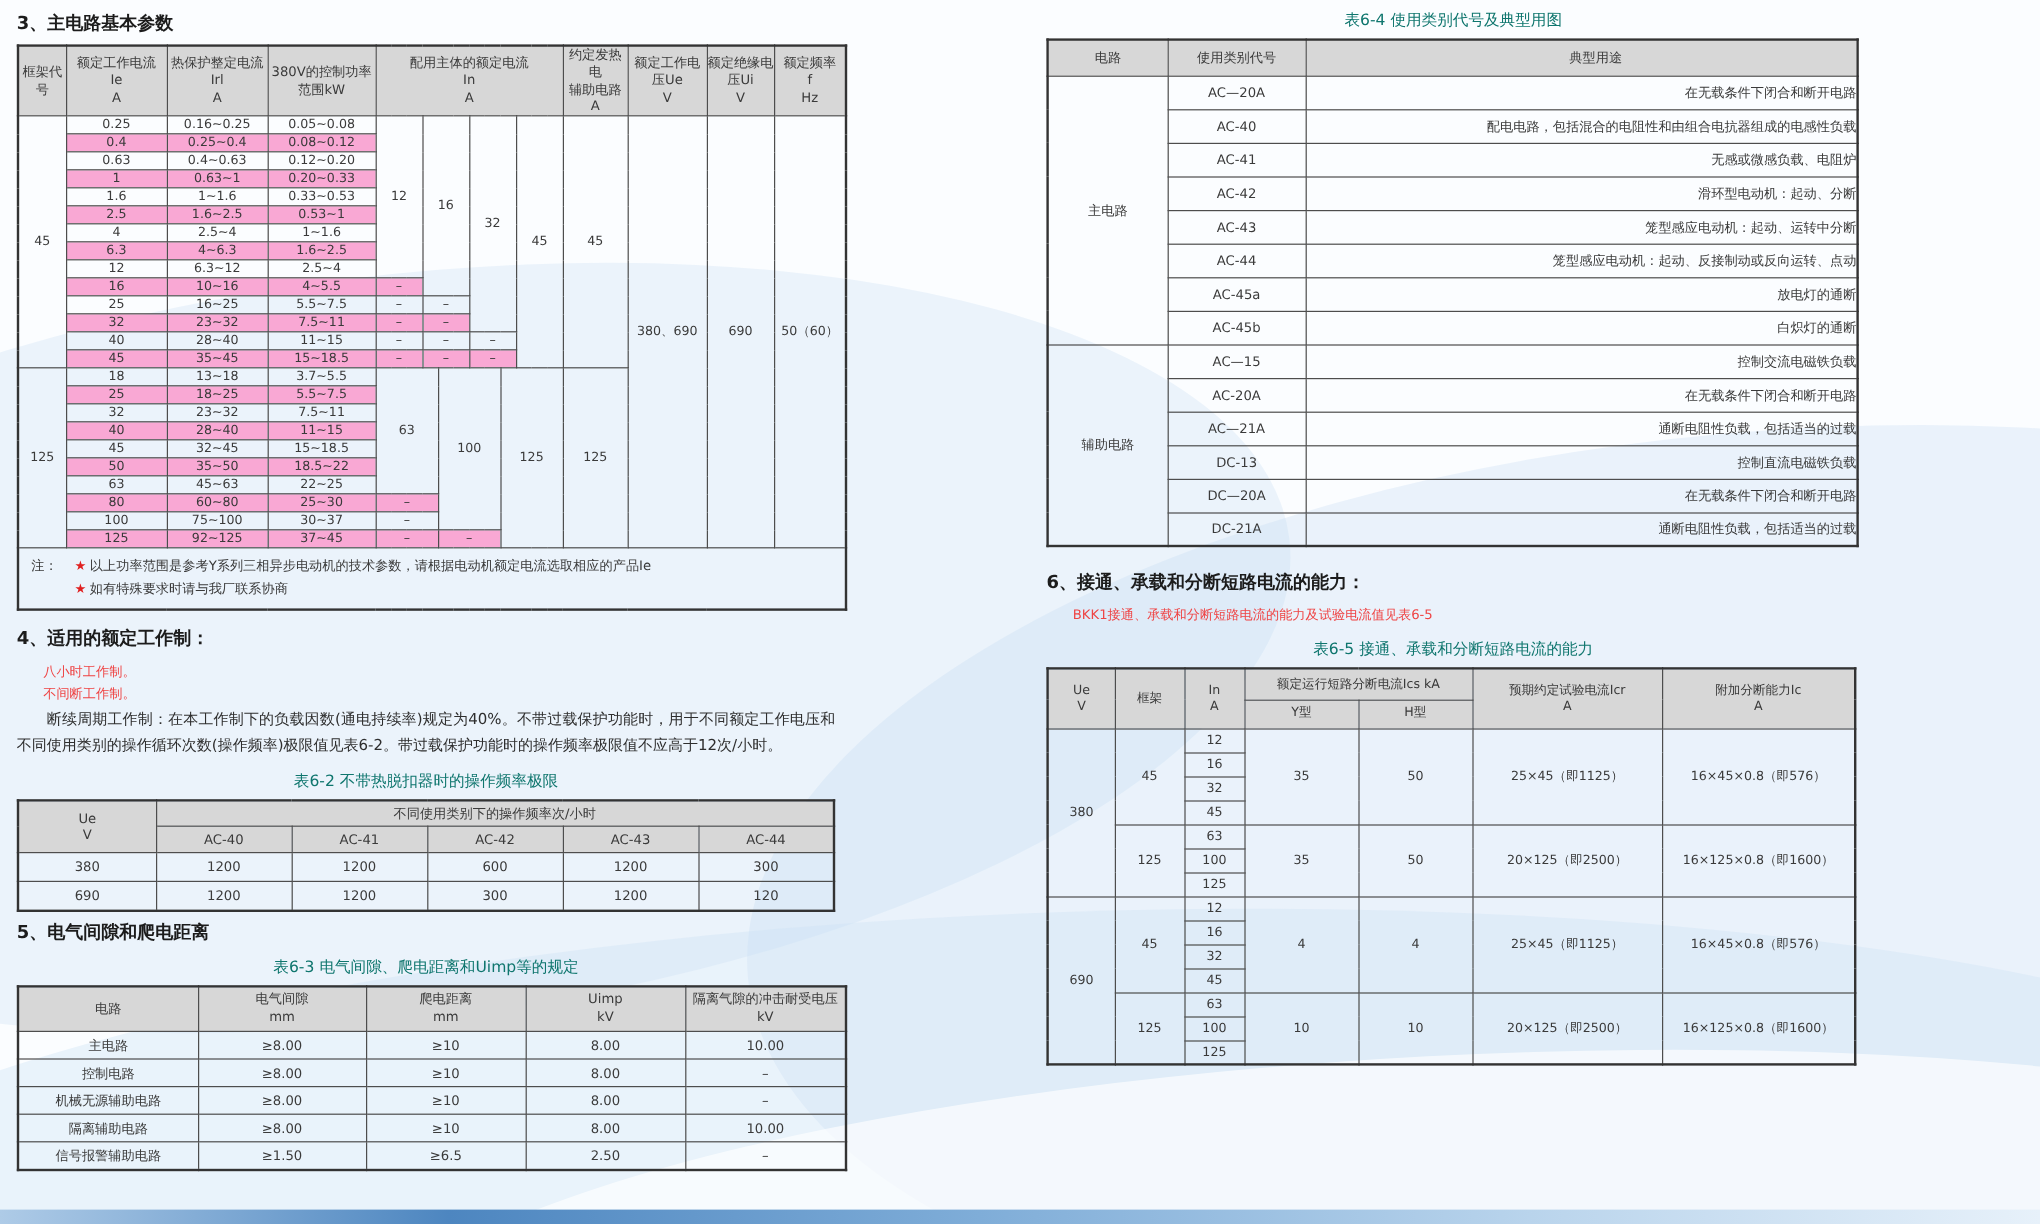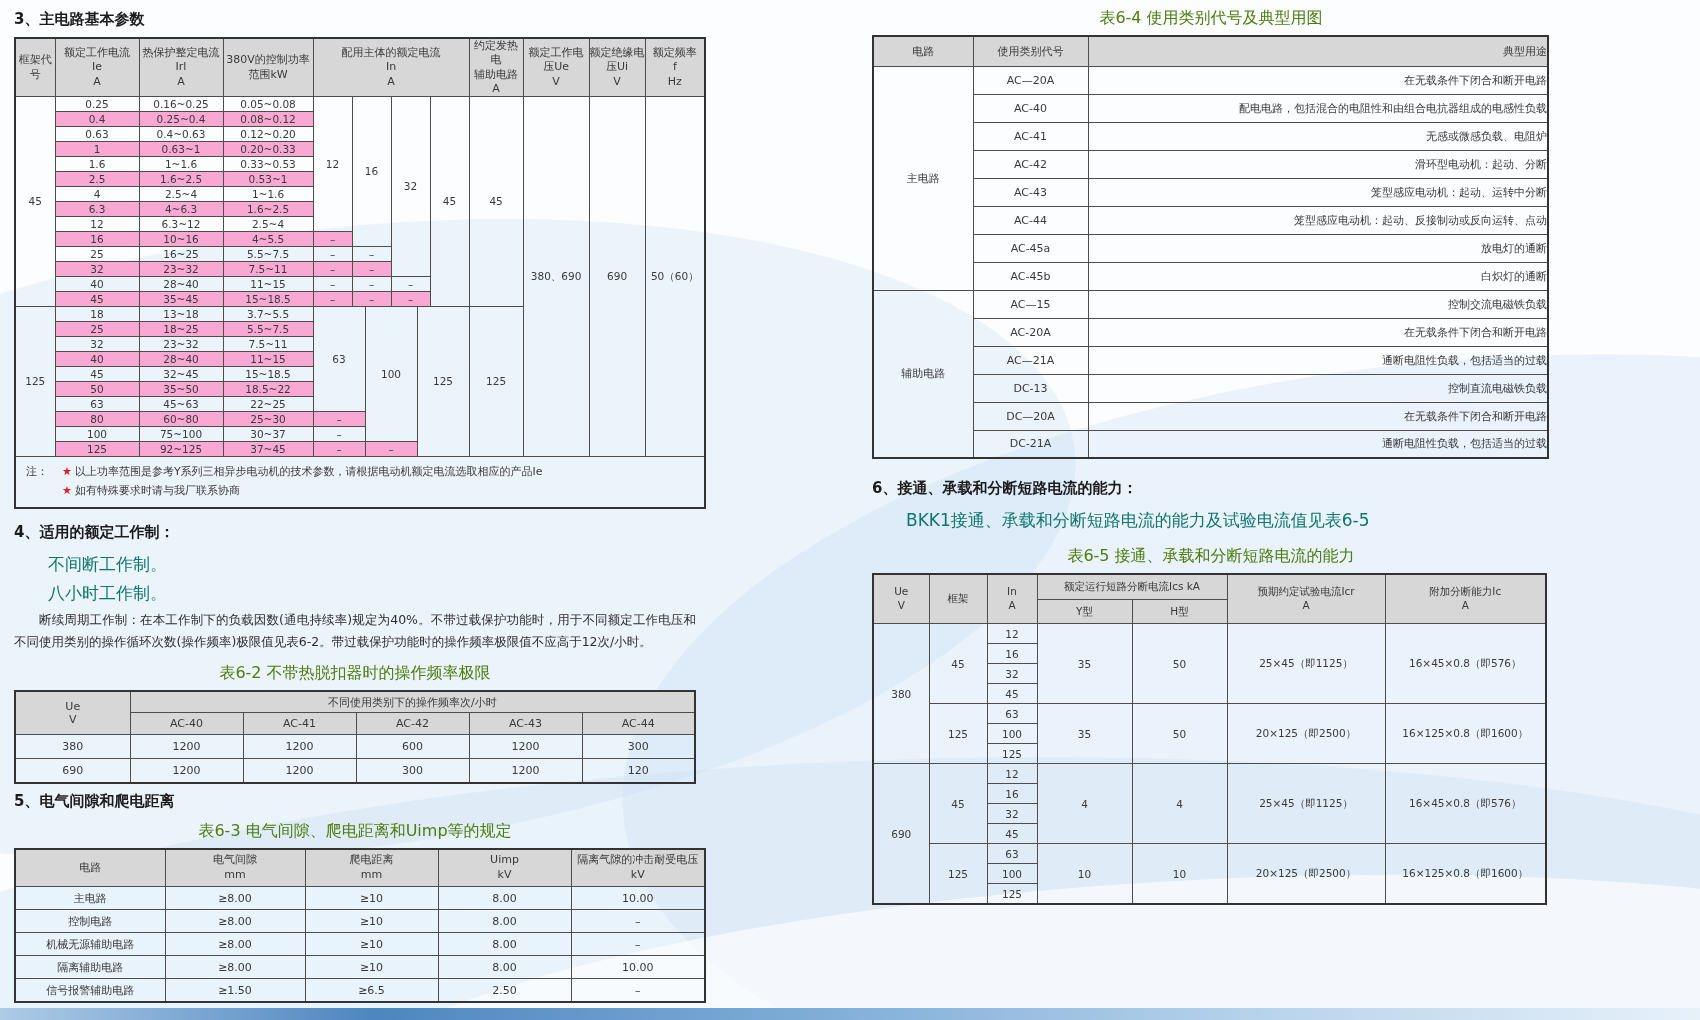--- a/index.html
+++ b/index.html
@@ -14,22 +14,22 @@
   .sw2 { left:620px; top:360px; width:1700px; height:760px; background:rgba(189,215,240,0.28); transform:rotate(-5deg); }
   .sw3 { left:-260px; top:760px; width:2300px; height:560px; background:rgba(205,226,245,0.38); transform:rotate(-2deg); }
   .sw4 { left:300px; top:880px; width:1800px; height:400px; background:rgba(255,255,255,0.65); transform:rotate(-3deg); }
   .footbar { position:absolute; left:0; bottom:0; width:100%; height:12px; z-index:2;
     background:linear-gradient(90deg,#aecbe7 0%,#4d86c0 22%,#7fadd8 48%,#b9d4ec 75%,#e7f1fa 100%); }
   .page { position:relative; z-index:1; width:1700px; height:1016px; }
   .col-left  { position:absolute; left:14px;  top:8px;  width:682px; }
   .col-right { position:absolute; left:872px; top:8px;  width:678px; }
 
   h2.sec { font-size:15px; font-weight:bold; color:#1c1c1c; margin:2px 0 8px 0; }
-  .ttl { text-align:center; font-size:16px; color:#4d7c0f; margin:10px 0 6px 0; }
-  .body-line { font-size:17px; line-height:1.75; text-indent:2em; color:#0f766e; }
+  .ttl { text-align:center; font-size:13px; color:#0f766e; margin:10px 0 6px 0; }
+  .body-line { font-size:11px; line-height:1.75; text-indent:2em; color:#ef4444; }
   .body-par  { font-size:12.5px; line-height:1.75; text-indent:2em; color:#2e2e2e; text-align:justify; }
 
   table { border-collapse:collapse; table-layout:fixed; }
   th,td { border:1px solid #4d4d4d; text-align:center; vertical-align:middle; overflow:hidden; }
   th { background:#d7d7d7; font-weight:normal; }
   .pre { white-space:pre-line; }
 
   
   .t-main { width:690px; border:2px solid #333; font-size:10.5px; }
   .t-main th { font-size:11px; line-height:1.3; height:55px; }
@@ -45,21 +45,21 @@
   .t62 th { height:22px; }
   .t62 td { height:24px; }
 
   
   .t63 { width:690px; border:2px solid #333; font-size:11px; }
   .t63 th { height:19px; line-height:1.35; }
   .t63 td { height:23px; }
 
   
   .t64 { width:675px; border:2px solid #333; font-size:11px; }
-  .t64 th { height:30px; text-align:right; padding-left:24px; }
+  .t64 th { height:30px; text-align:center; padding-left:24px; }
   .t64 th.cc { text-align:center; padding-left:0; }
   .t64 td { height:28px; }
   .t64 td.use { text-align:right; padding-left:12px; }
 
   
   .t65 { width:673px; border:2px solid #333; font-size:10.5px; }
   .t65 th { line-height:1.3; }
   .t65 .hr1 th { height:26px; }
   .t65 .hr2 th { height:24px; }
   .t65 td { height:20px; }
@@ -282,22 +282,22 @@
                 <div><span class="star">★</span><span>以上功率范围是参考Y系列三相异步电动机的技术参数，请根据电动机额定电流选取相应的产品Ie</span></div>
                 <div><span class="star">★</span><span>如有特殊要求时请与我厂联系协商</span></div>
               </div>
             </div>
           </td>
         </tr>
       </tbody>
     </table>
 
     <h2 class="sec" style="margin-top:14px;">4、适用的额定工作制：</h2>
+    <div class="body-line">八小时工作制。</div>
     <div class="body-line">不间断工作制。</div>
-    <div class="body-line">八小时工作制。</div>
     <div class="body-par">断续周期工作制：在本工作制下的负载因数(通电持续率)规定为40%。不带过载保护功能时，用于不同额定工作电压和不同使用类别的操作循环次数(操作频率)极限值见表6-2。带过载保护功能时的操作频率极限值不应高于12次/小时。</div>
 
     <div class="ttl">表6-2 不带热脱扣器时的操作频率极限</div>
     <table class="t62">
       <colgroup>
           <col style="width:115px">
           <col style="width:113px">
           <col style="width:113px">
           <col style="width:113px">
           <col style="width:113px">

